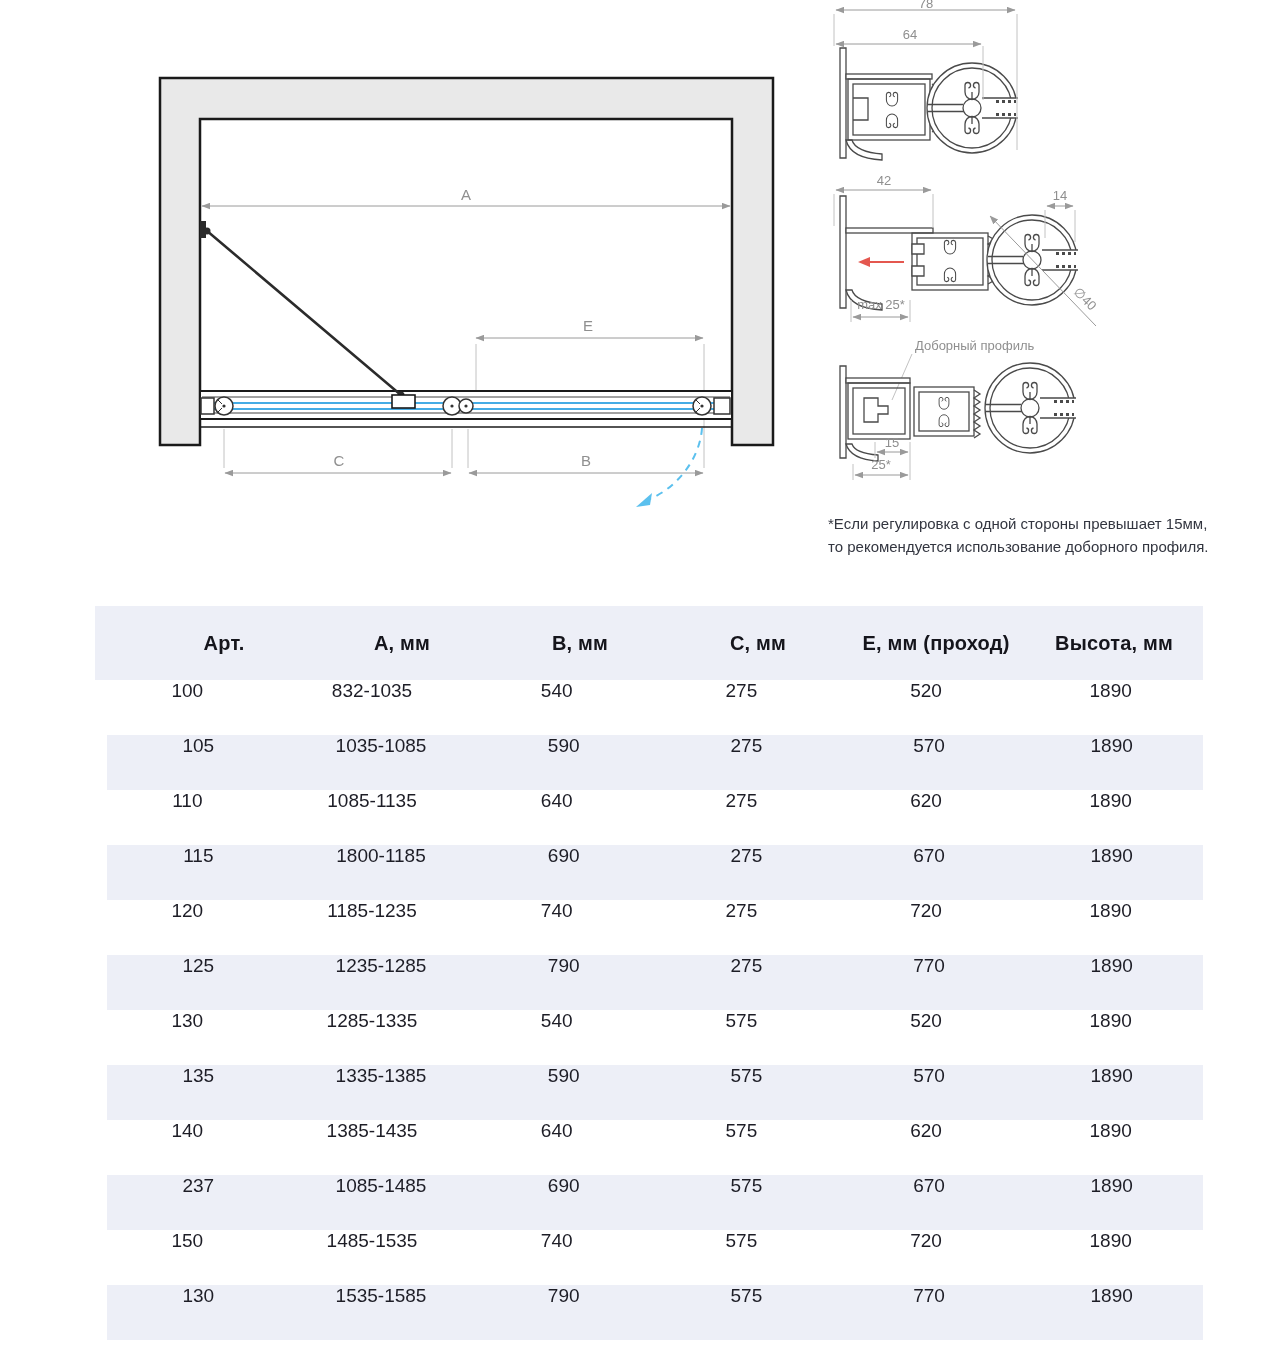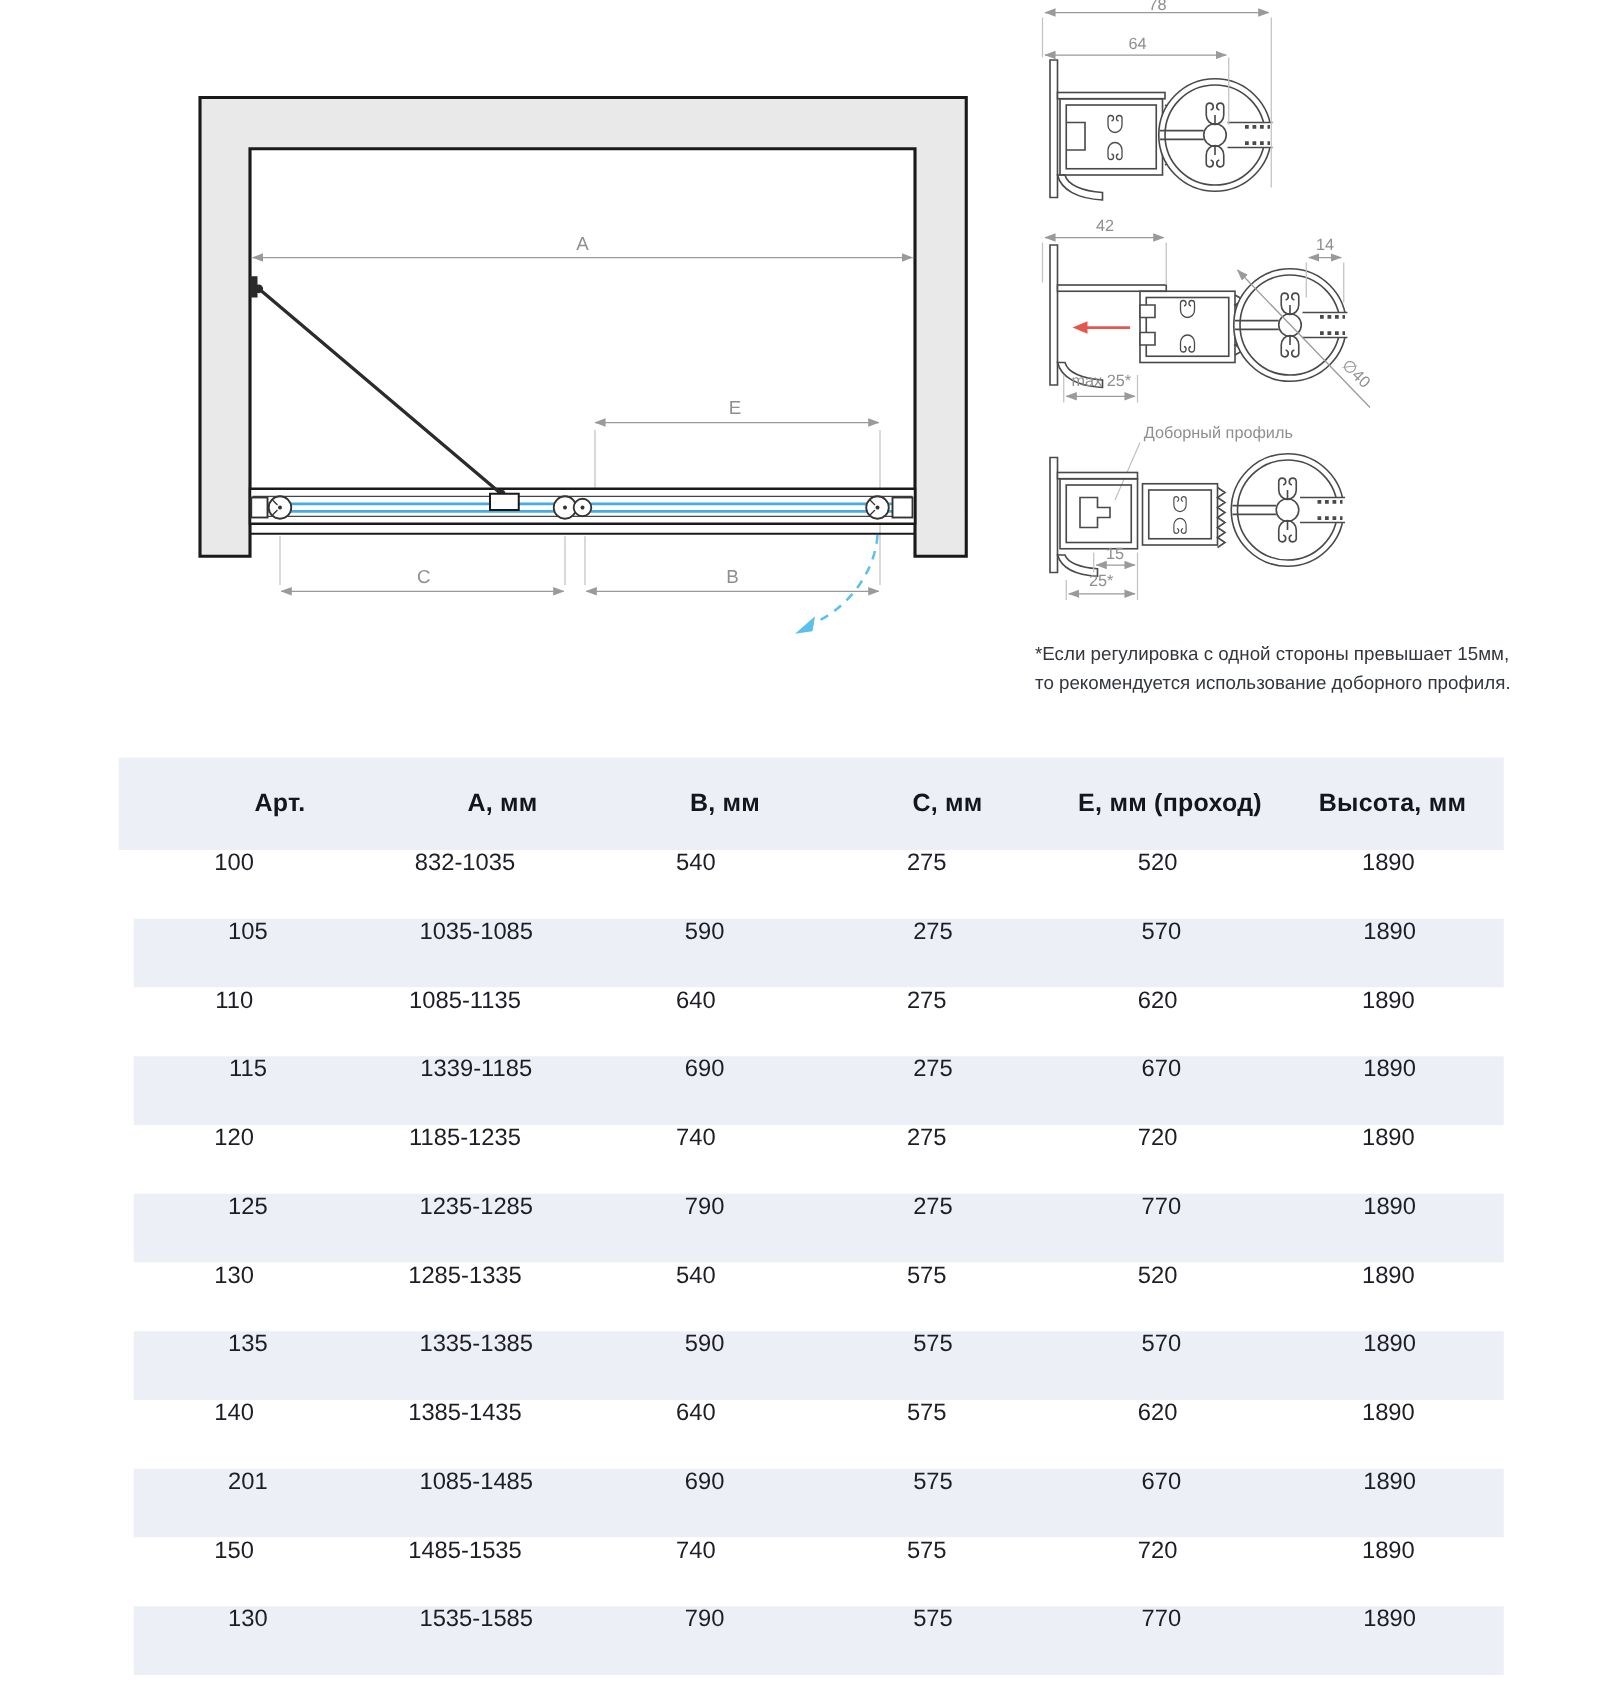--- a/index.html
+++ b/index.html
@@ -232,21 +232,21 @@
       <div class="trow">
         <div class="tcell">110</div>
         <div class="tcell">1085-1135</div>
         <div class="tcell">640</div>
         <div class="tcell">275</div>
         <div class="tcell">620</div>
         <div class="tcell">1890</div>
       </div>
       <div class="trow striped">
         <div class="tcell">115</div>
-        <div class="tcell">1339-1185</div>
+        <div class="tcell">1800-1185</div>
         <div class="tcell">690</div>
         <div class="tcell">275</div>
         <div class="tcell">670</div>
         <div class="tcell">1890</div>
       </div>
       <div class="trow">
         <div class="tcell">120</div>
         <div class="tcell">1185-1235</div>
         <div class="tcell">740</div>
         <div class="tcell">275</div>
@@ -279,21 +279,21 @@
       </div>
       <div class="trow">
         <div class="tcell">140</div>
         <div class="tcell">1385-1435</div>
         <div class="tcell">640</div>
         <div class="tcell">575</div>
         <div class="tcell">620</div>
         <div class="tcell">1890</div>
       </div>
       <div class="trow striped">
-        <div class="tcell">201</div>
+        <div class="tcell">237</div>
         <div class="tcell">1085-1485</div>
         <div class="tcell">690</div>
         <div class="tcell">575</div>
         <div class="tcell">670</div>
         <div class="tcell">1890</div>
       </div>
       <div class="trow">
         <div class="tcell">150</div>
         <div class="tcell">1485-1535</div>
         <div class="tcell">740</div>

